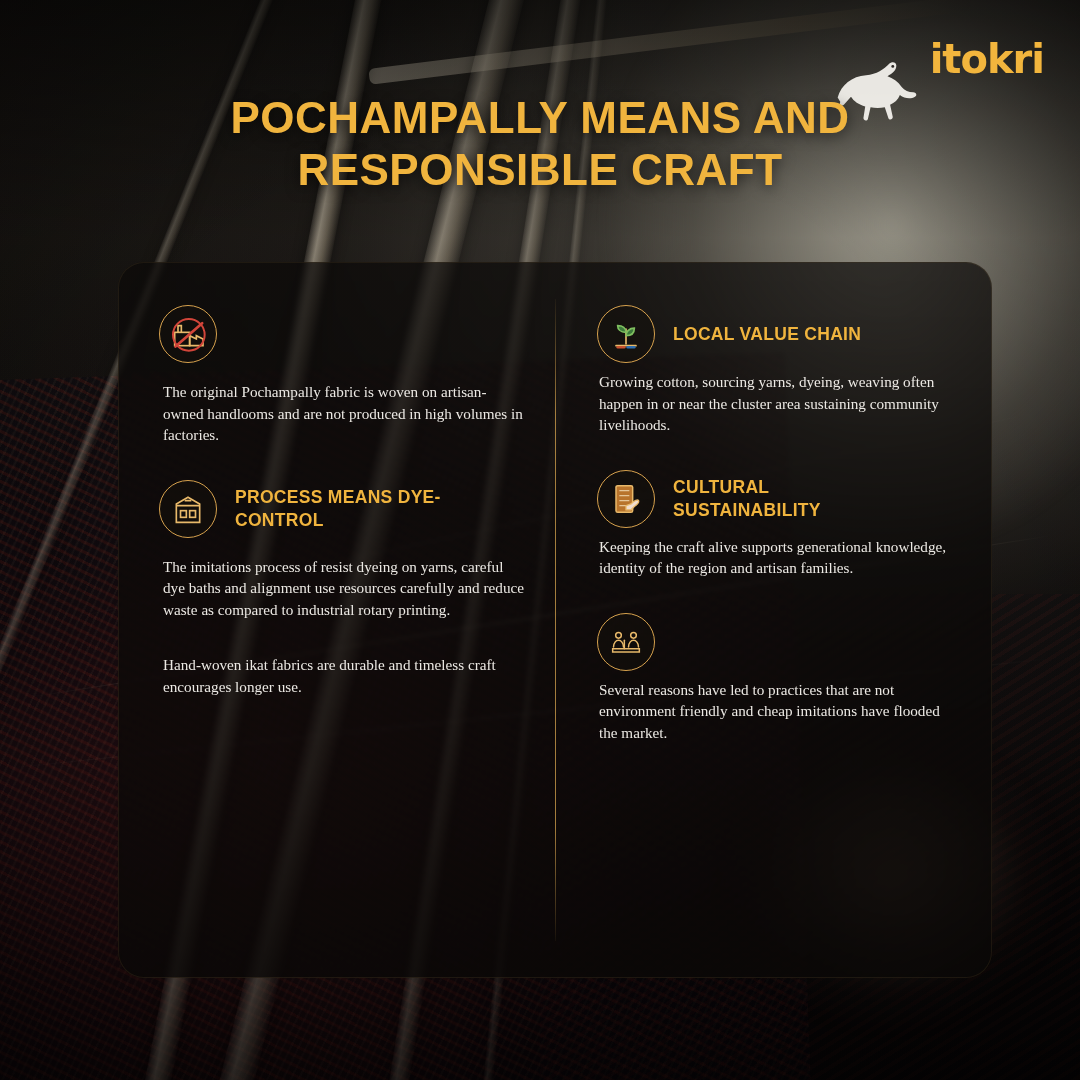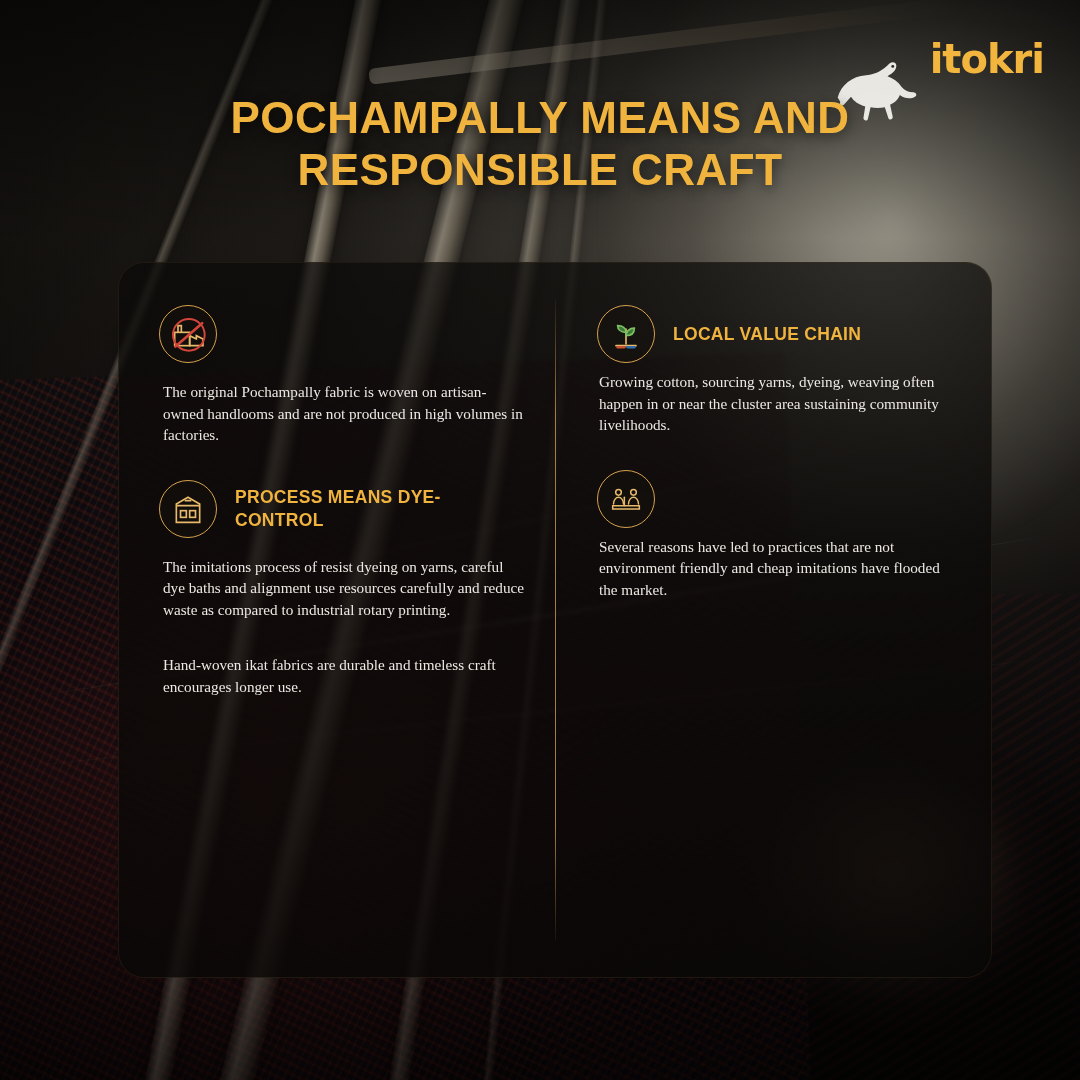--- a/index.html
+++ b/index.html
@@ -246,20 +246,35 @@
                 <path d="M14 40 h8" stroke="#c9512f" stroke-width="3"></path>
                 <path d="M26 40 h8" stroke="#2f6fb0" stroke-width="3"></path>
               </g>
             </svg>
           </span>
           <span class="item-title">LOCAL VALUE CHAIN</span>
         </div>
         <p class="item-body">Growing cotton, sourcing yarns, dyeing, weaving often happen in or near the cluster area sustaining community livelihoods.</p>
       </div>
 
+      <div class="item">
+        <div class="item-head">
+          <span class="icon-ring">
+            <svg viewBox="0 0 48 48">
+              <rect x="12" y="8" width="20" height="32" rx="2" fill="#b8742c" stroke="#e8b96a" stroke-width="1.8"></rect>
+              <g stroke="#f5e2bd" stroke-width="1.4" opacity=".75">
+                <path d="M16 14 h12 M16 20 h12 M16 26 h12 M16 32 h12"></path>
+              </g>
+              <path d="M30 30 c4-4 8-6 9-4 1 2-2 5-5 7 l-4 4 h-6 v-5 Z" fill="#f0ded0" stroke="#e8b96a" stroke-width="1.6"></path>
+            </svg>
+          </span>
+          <span class="item-title">CULTURAL SUSTAINABILITY</span>
+        </div>
+        <p class="item-body">Keeping the craft alive supports generational knowledge, identity of the region and artisan families.</p>
+      </div>
 
       <div class="item">
         <div class="item-head">
           <span class="icon-ring">
             <svg viewBox="0 0 48 48">
               <g fill="none" stroke="#e8b96a" stroke-width="1.8" stroke-linecap="round">
                 <circle cx="15" cy="16" r="3.4"></circle>
                 <path d="M9 30 c0-5 3-8 6-8 s6 3 6 8"></path>
                 <circle cx="33" cy="16" r="3.4"></circle>
                 <path d="M27 30 c0-5 3-8 6-8 s6 3 6 8"></path>

